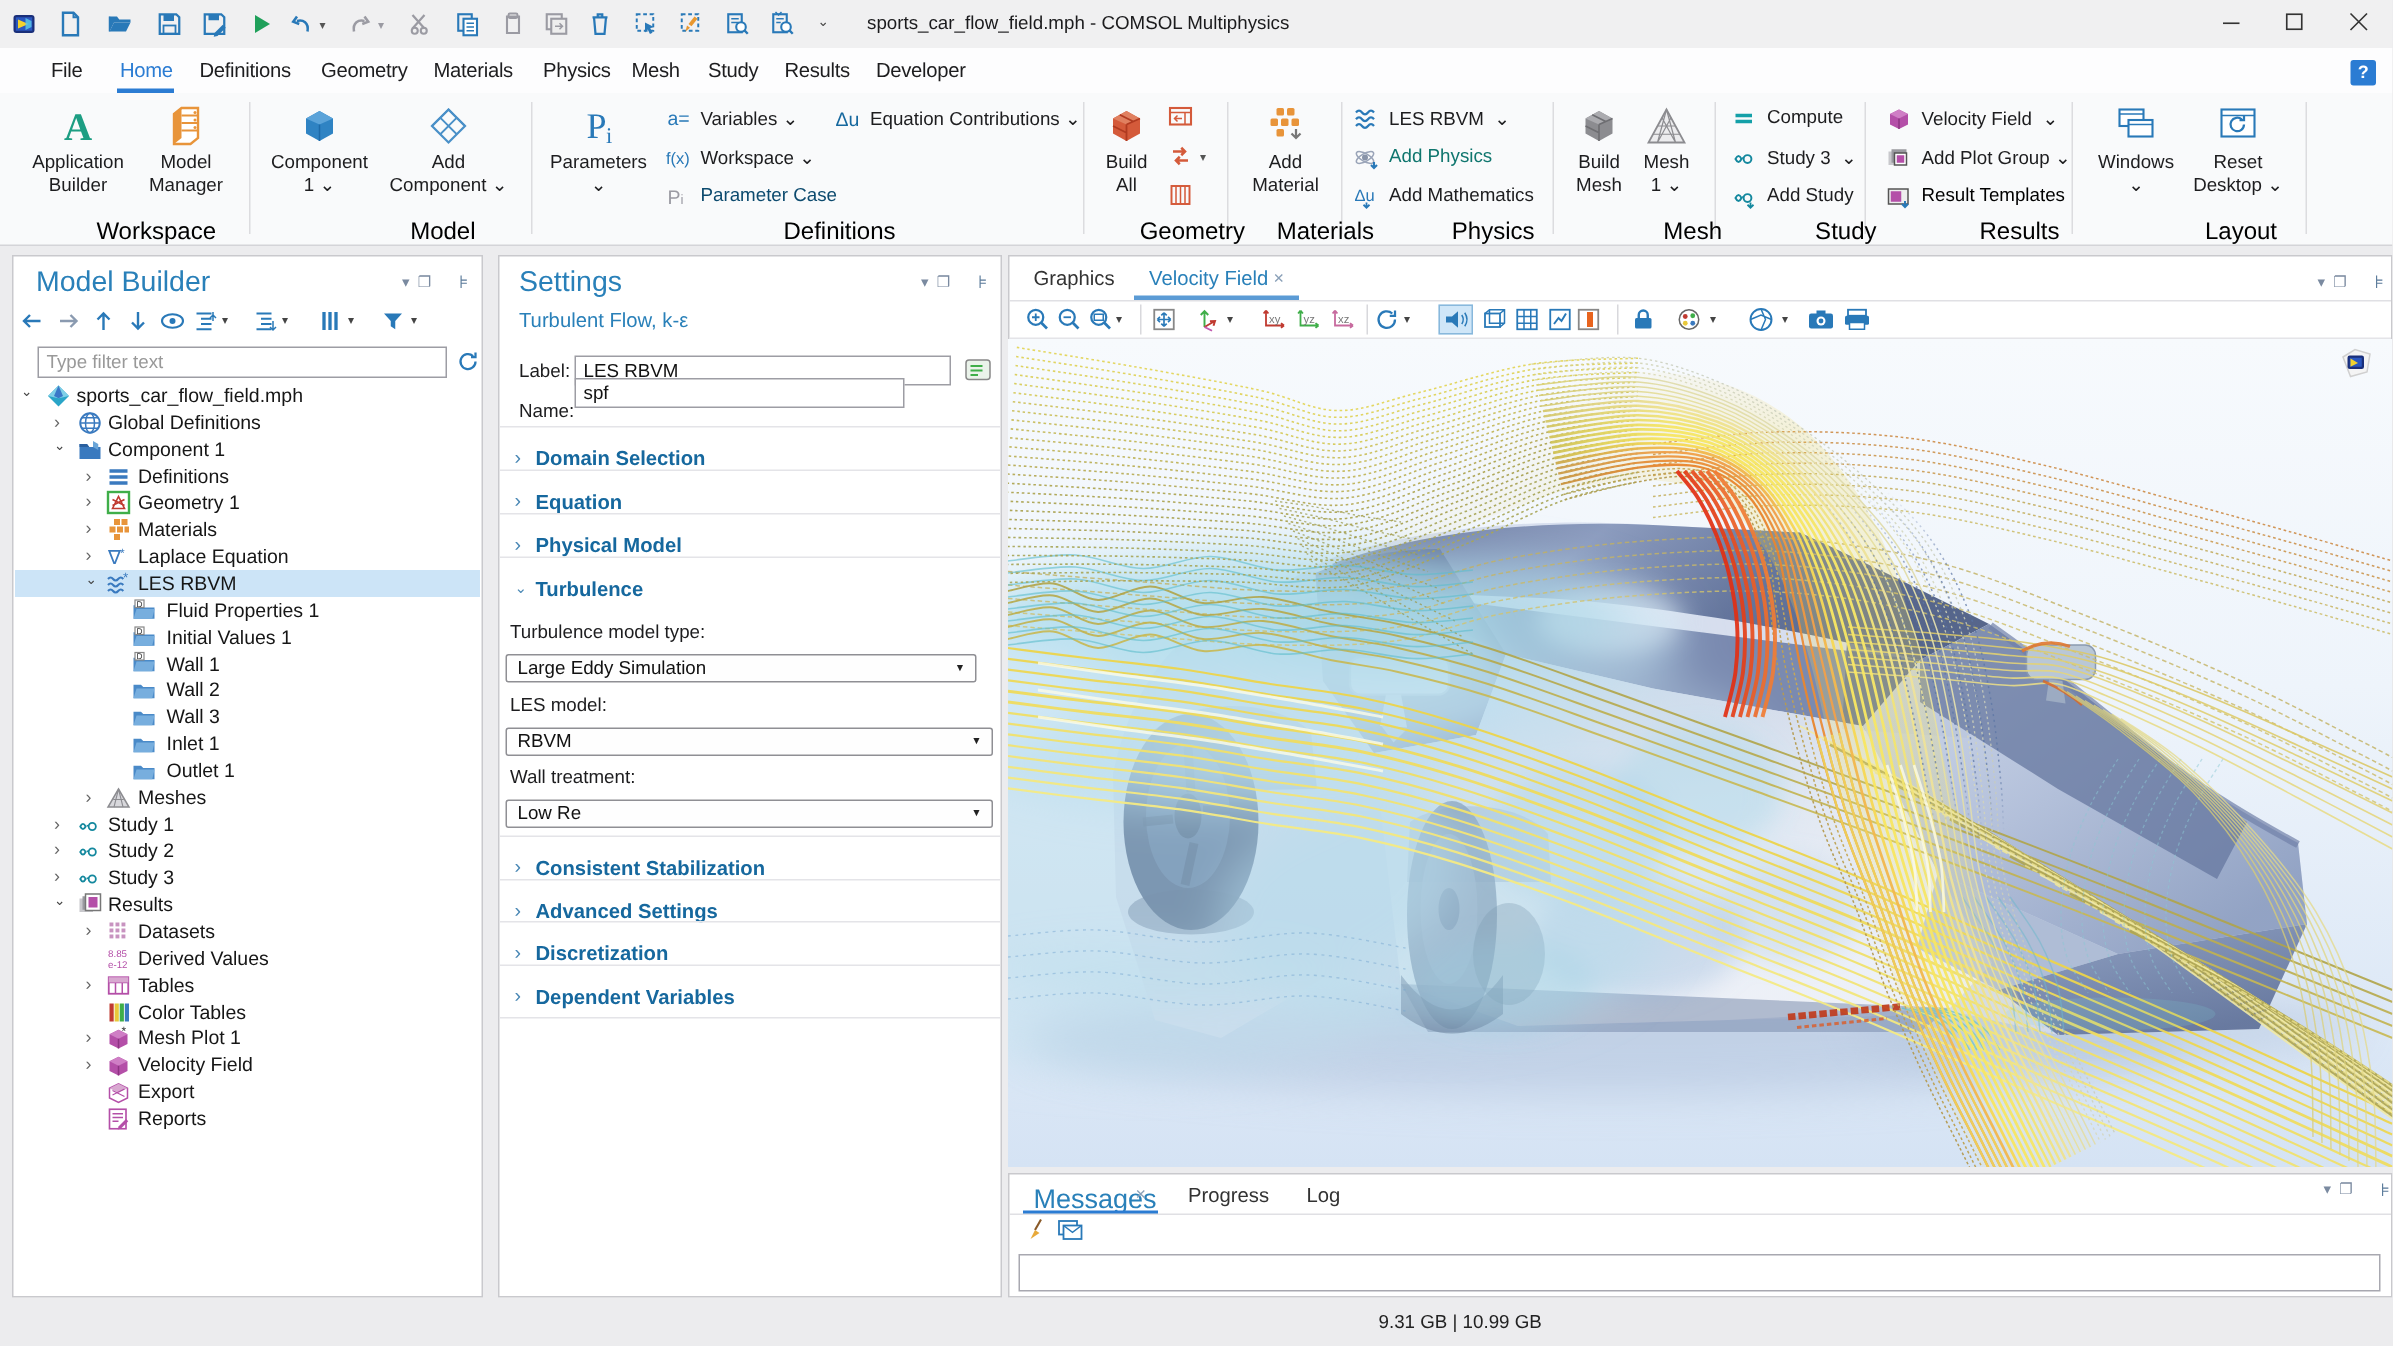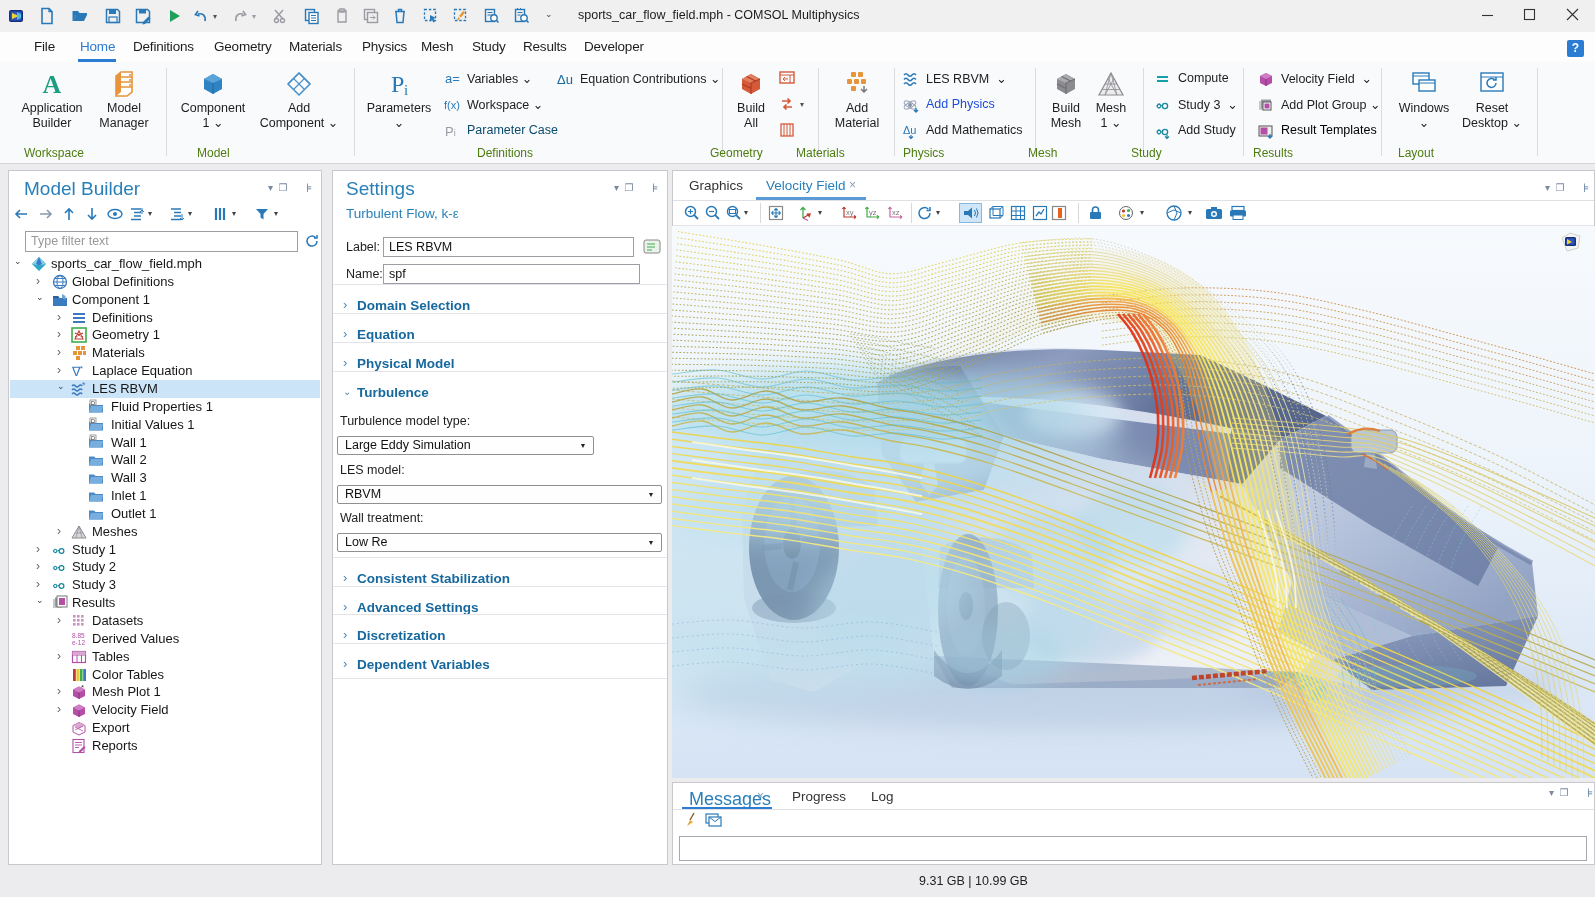--- a/index.html
+++ b/index.html
@@ -2,21 +2,21 @@
 <html><head><meta charset="utf-8">
 <style>
 *{margin:0;padding:0;box-sizing:border-box}
 html,body{width:1595px;height:897px;overflow:hidden;font-family:"Liberation Sans",sans-serif;background:#ececee;position:relative}
 .abs{position:absolute}
 #titlebar{left:0;top:0;width:1595px;height:32px;background:#f0f0f1}
 #menubar{left:0;top:32px;width:1595px;height:30px;background:#fdfdfe}
 #ribbon{left:0;top:62px;width:1595px;height:102px;background:#f9fafb;border-bottom:1px solid #d4d4d8}
 .mtab{position:absolute;top:32px;height:30px;line-height:30px;font-size:13.5px;letter-spacing:-0.2px;color:#1d1d1f}
 .rsep{position:absolute;top:68px;height:88px;width:1px;background:#dcdcdf}
-.rlabel{position:absolute;top:146px;width:120px;text-align:left;font-size:12px;color:#4d7c0f}
+.rlabel{position:absolute;top:146px;width:120px;text-align:right;font-size:16px;color:#000000}
 .bigbtn{position:absolute;text-align:center;font-size:12.5px;color:#1d1d1f;line-height:15px}
 .rrow{position:absolute;font-size:12.5px;color:#1d1d1f;white-space:nowrap}
 .panel{position:absolute;background:#fff;border:1px solid #c9c9cd}
 .ptitle{position:absolute;font-size:19px;color:#2980b9}
 .sechdr{position:absolute;font-size:13.5px;font-weight:700;color:#16689e}
 .chev{position:absolute;font-size:10px;color:#4a88b5}
 .flabel{position:absolute;font-size:12.5px;color:#1d1d1f}
 .combo{position:absolute;height:19px;background:#fefefe;border:1px solid #8f8f94;font-size:12.5px;color:#111;line-height:17px;padding-left:7px;border-radius:2px}
 .combo .da{position:absolute;right:4px;top:1px;width:12px;height:15px;text-align:center;color:#222;font-size:7px;line-height:16px}
 .tree-row{position:absolute;font-size:13px;color:#161616;white-space:nowrap;height:18px;line-height:18px}
@@ -229,21 +229,21 @@
 <svg class="abs" style="left:903px;top:71px" width="17" height="17" viewBox="0 0 17 17">
     <path d="M1 4 q2-2.5 4 0 t4 0 t4 0 M1 8.5 q2-2.5 4 0 t4 0 t4 0 M1 13 q2-2.5 4 0 t4 0 t4 0" fill="none" stroke="#2979b8" stroke-width="1.5"></path>
   </svg>
 <div class="rrow" style="left:926px;top:71px;color:#1d1d1f">LES RBVM&nbsp;&nbsp;⌄</div>
 <svg class="abs" style="left:903px;top:97px" width="17" height="17" viewBox="0 0 17 17">
     <circle cx="7" cy="8" r="2" fill="#8893a8"></circle>
     <ellipse cx="7" cy="8" rx="6.5" ry="2.6" fill="none" stroke="#9aa4b8" transform="rotate(-30 7 8)"></ellipse>
     <ellipse cx="7" cy="8" rx="6.5" ry="2.6" fill="none" stroke="#9aa4b8" transform="rotate(30 7 8)"></ellipse>
     <path d="M13 11 v4 m-2-2 l2 2 2-2" stroke="#2979b8" stroke-width="1.4" fill="none"></path>
   </svg>
-<div class="rrow" style="left:926px;top:97px;color:#1d4ed8">Add Physics</div>
+<div class="rrow" style="left:926px;top:97px;color:#0f766e">Add Physics</div>
 <svg class="abs" style="left:903px;top:123px" width="17" height="17" viewBox="0 0 17 17">
     <text x="0" y="11" font-size="11" fill="#2979b8">Δu</text>
     <path d="M8 12 v3 m-2-1.5 l2 2 2-2" stroke="#2979b8" stroke-width="1.2" fill="none"></path>
   </svg>
 <div class="rrow" style="left:926px;top:123px;color:#1d1d1f">Add Mathematics</div>
 <svg class="abs" style="left:1052px;top:70px" width="28" height="28" viewBox="0 0 28 28">
     <path d="M5 9 L14 4 L23 9 L23 19 L14 24 L5 19 Z" fill="#8c8c90"></path>
     <path d="M5 9 L14 13 L23 9 L14 4 Z" fill="#ababaf"></path>
     <path d="M14 13 V24 M5 14 l9 4.5 M14 13 l9-4 M9.5 6.5 l9 4.5" stroke="#6e6e72" stroke-width="1.1" fill="none"></path>
   </svg>
@@ -544,35 +544,35 @@
 <div class="abs" style="left:346px;top:206px;font-size:13.5px;color:#2980b9">Turbulent Flow, k-ε</div>
 <div class="abs" style="left:614px;top:182px;color:#7a8aa0;font-size:10px">▾&nbsp;&nbsp;❐&nbsp;&nbsp;</div>
 <div class="abs" style="left:652px;top:181px;color:#5a7a9a;font-size:12px">⊧</div>
 <div class="flabel" style="left:346px;top:240px">Label:</div>
 <div class="input" style="left:383px;top:237px;width:251px;height:20px;line-height:18px">LES RBVM</div>
 <svg class="abs" style="left:643px;top:238px" width="18" height="18" viewBox="0 0 18 18">
     <rect x="1" y="2" width="16" height="13" rx="2" fill="#eaf3ea" stroke="#888"></rect>
     <path d="M4 6h8 M4 9h8 M4 12h5" stroke="#3fae49" stroke-width="1.2"></path>
   </svg>
 <div class="flabel" style="left:346px;top:267px">Name:</div>
-<div class="input" style="left:383px;top:264px;width:257px;height:20px;line-height:18px">spf</div>
+<div class="input" style="left:383px;top:252px;width:220px;height:20px;line-height:18px">spf</div>
 <div class="abs" style="left:333px;top:284px;width:334px;height:1px;background:#e4e4e8"></div>
 <div class="chev" style="left:343px;top:297px;font-size:13px">›</div>
 <div class="sechdr" style="left:357px;top:298px">Domain Selection</div>
 <div class="abs" style="left:333px;top:313px;width:334px;height:1px;background:#e4e4e8"></div>
 <div class="chev" style="left:343px;top:326px;font-size:13px">›</div>
 <div class="sechdr" style="left:357px;top:327px">Equation</div>
 <div class="abs" style="left:333px;top:342px;width:334px;height:1px;background:#e4e4e8"></div>
 <div class="chev" style="left:343px;top:355px;font-size:13px">›</div>
 <div class="sechdr" style="left:357px;top:356px">Physical Model</div>
 <div class="abs" style="left:333px;top:371px;width:334px;height:1px;background:#e4e4e8"></div>
 <div class="chev" style="left:343px;top:386px;font-size:10px">⌄</div>
 <div class="sechdr" style="left:357px;top:385px">Turbulence</div>
 <div class="flabel" style="left:340px;top:414px">Turbulence model type:</div>
-<div class="combo" style="left:337px;top:436px;width:257px">Large Eddy Simulation<div class="da">▼</div></div>
+<div class="combo" style="left:337px;top:436px;width:314px">Large Eddy Simulation<div class="da">▼</div></div>
 <div class="flabel" style="left:340px;top:463px">LES model:</div>
 <div class="combo" style="left:337px;top:485px;width:325px">RBVM<div class="da">▼</div></div>
 <div class="flabel" style="left:340px;top:511px">Wall treatment:</div>
 <div class="combo" style="left:337px;top:533px;width:325px">Low Re<div class="da">▼</div></div>
 <div class="abs" style="left:333px;top:557px;width:334px;height:1px;background:#e4e4e8"></div>
 <div class="chev" style="left:343px;top:570px;font-size:13px">›</div>
 <div class="sechdr" style="left:357px;top:571px">Consistent Stabilization</div>
 <div class="abs" style="left:333px;top:586px;width:334px;height:1px;background:#e4e4e8"></div>
 <div class="chev" style="left:343px;top:599px;font-size:13px">›</div>
 <div class="sechdr" style="left:357px;top:600px">Advanced Settings</div>

